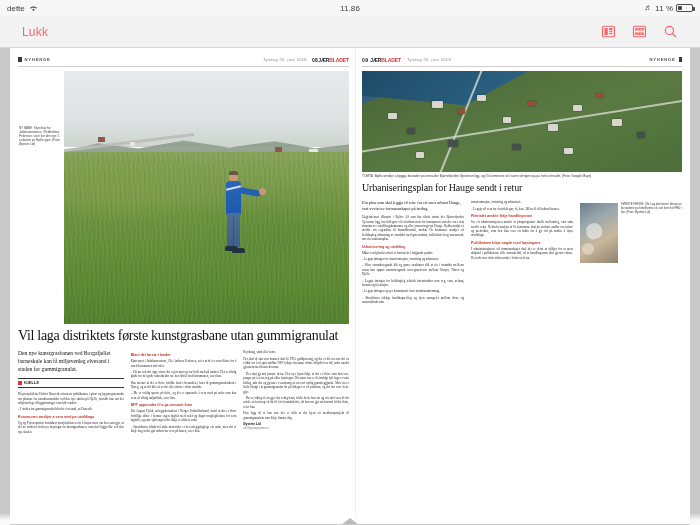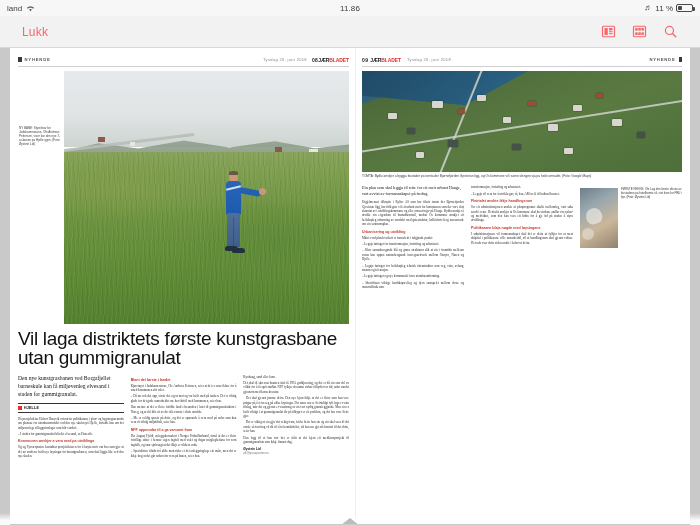--- a/index.html
+++ b/index.html
@@ -235,22 +235,22 @@
     left: 9px; top: 78px;
     width: 42px;
     font-size: 3px;
     line-height: 1.35;
     color: #444;
     text-align: left;
   }
 
   
   .headline {
-    font-family: Liberation Sans, sans-serif;
-    font-size: 19px;
+    font-family: Liberation Serif, serif;
+    font-size: 14px;
     line-height: 1.02;
     color: #111;
     letter-spacing: -.3px;
     margin-top: 5px;
   }
 
   
   .cols {
     display: flex; gap: 7px; margin-top: 7px;
   }
@@ -334,21 +334,21 @@
   .hairline {
     position: absolute; left: 10px; right: 10px; bottom: 0; height: 1px;
     background: #c9c9c9;
   }
 </style>
 </head>
 <body>
 
 <div class="status-bar">
   <div class="sb-left">
-    <span>land</span>
+    <span>dette</span>
     <span class="wifi-icon">
       <svg viewBox="0 0 16 12" width="9" height="7">
           <path d="M8 11l2.4-3.1a3.8 3.8 0 0 0-4.8 0z" fill="#4a4a4a"></path>
           <path d="M8 4.6c1.9 0 3.6.7 4.9 1.9l1.5-1.8A9.6 9.6 0 0 0 8 2.1a9.6 9.6 0 0 0-6.4 2.6l1.5 1.8A7.2 7.2 0 0 1 8 4.6z" fill="#4a4a4a" opacity=".85"></path>
         </svg>
     </span>
   </div>
   <div class="sb-center">11.86</div>
   <div class="sb-right">
     <span class="bt-icon">♬</span>
@@ -515,20 +515,21 @@
         <div class="bld d" style="left:47%; top:72%; width:9px; height:6px;"></div>
         <div class="bld" style="left:66%; top:34%; width:9px; height:6px;"></div>
         <div class="bld r" style="left:73%; top:22%; width:7px; height:5px;"></div>
         <div class="bld" style="left:78%; top:48%; width:10px;height:7px;"></div>
         <div class="bld d" style="left:86%; top:60%; width:8px; height:6px;"></div>
         <div class="bld" style="left:63%; top:76%; width:9px; height:6px;"></div>
         <div class="bld" style="left:17%; top:80%; width:8px; height:6px;"></div>
       </div>
       <div class="caption">TOMTA: Bydlu ønskjer å byggja bustader på tomta der Bjørnefjorden Gjestetun ligg, og Os kommune vil i same slengen sjå på heile området. (Foto: Google Maps)</div>
 
+      <div class="headline-r">Urbaniseringsplan for Hauge sendt i retur</div>
 
       <div class="cols">
 
         <div class="col">
           <div class="lead-r">Ein plan som skal leggja til rette for eit meir urbant Hauge, vart avvist av formannskapet på fredag.</div>
           <div class="body" style="margin-top:3px;">
             <p>Utgjelmennet tilknytte i Rylfer AS som har tilsett tomta der Bjørnefjorden Gjestetun ligg, har tidlegare vil eit urbant meir for kommunen som der vore ekst skrantat av i utviklingskommune og eller omverrings- på Hauge. Bydlu ønskjer å utvikle sin eigendom til bustadføremål, medan Os kommune ønskjer eit heilskapleg utforming av området med gatestruktur, kollektivfelt og nærasrnede om ein sentrumsplan.</p>
           </div>
           <div class="subhead red">Urbanisering og utvikling</div>
           <div class="body">

